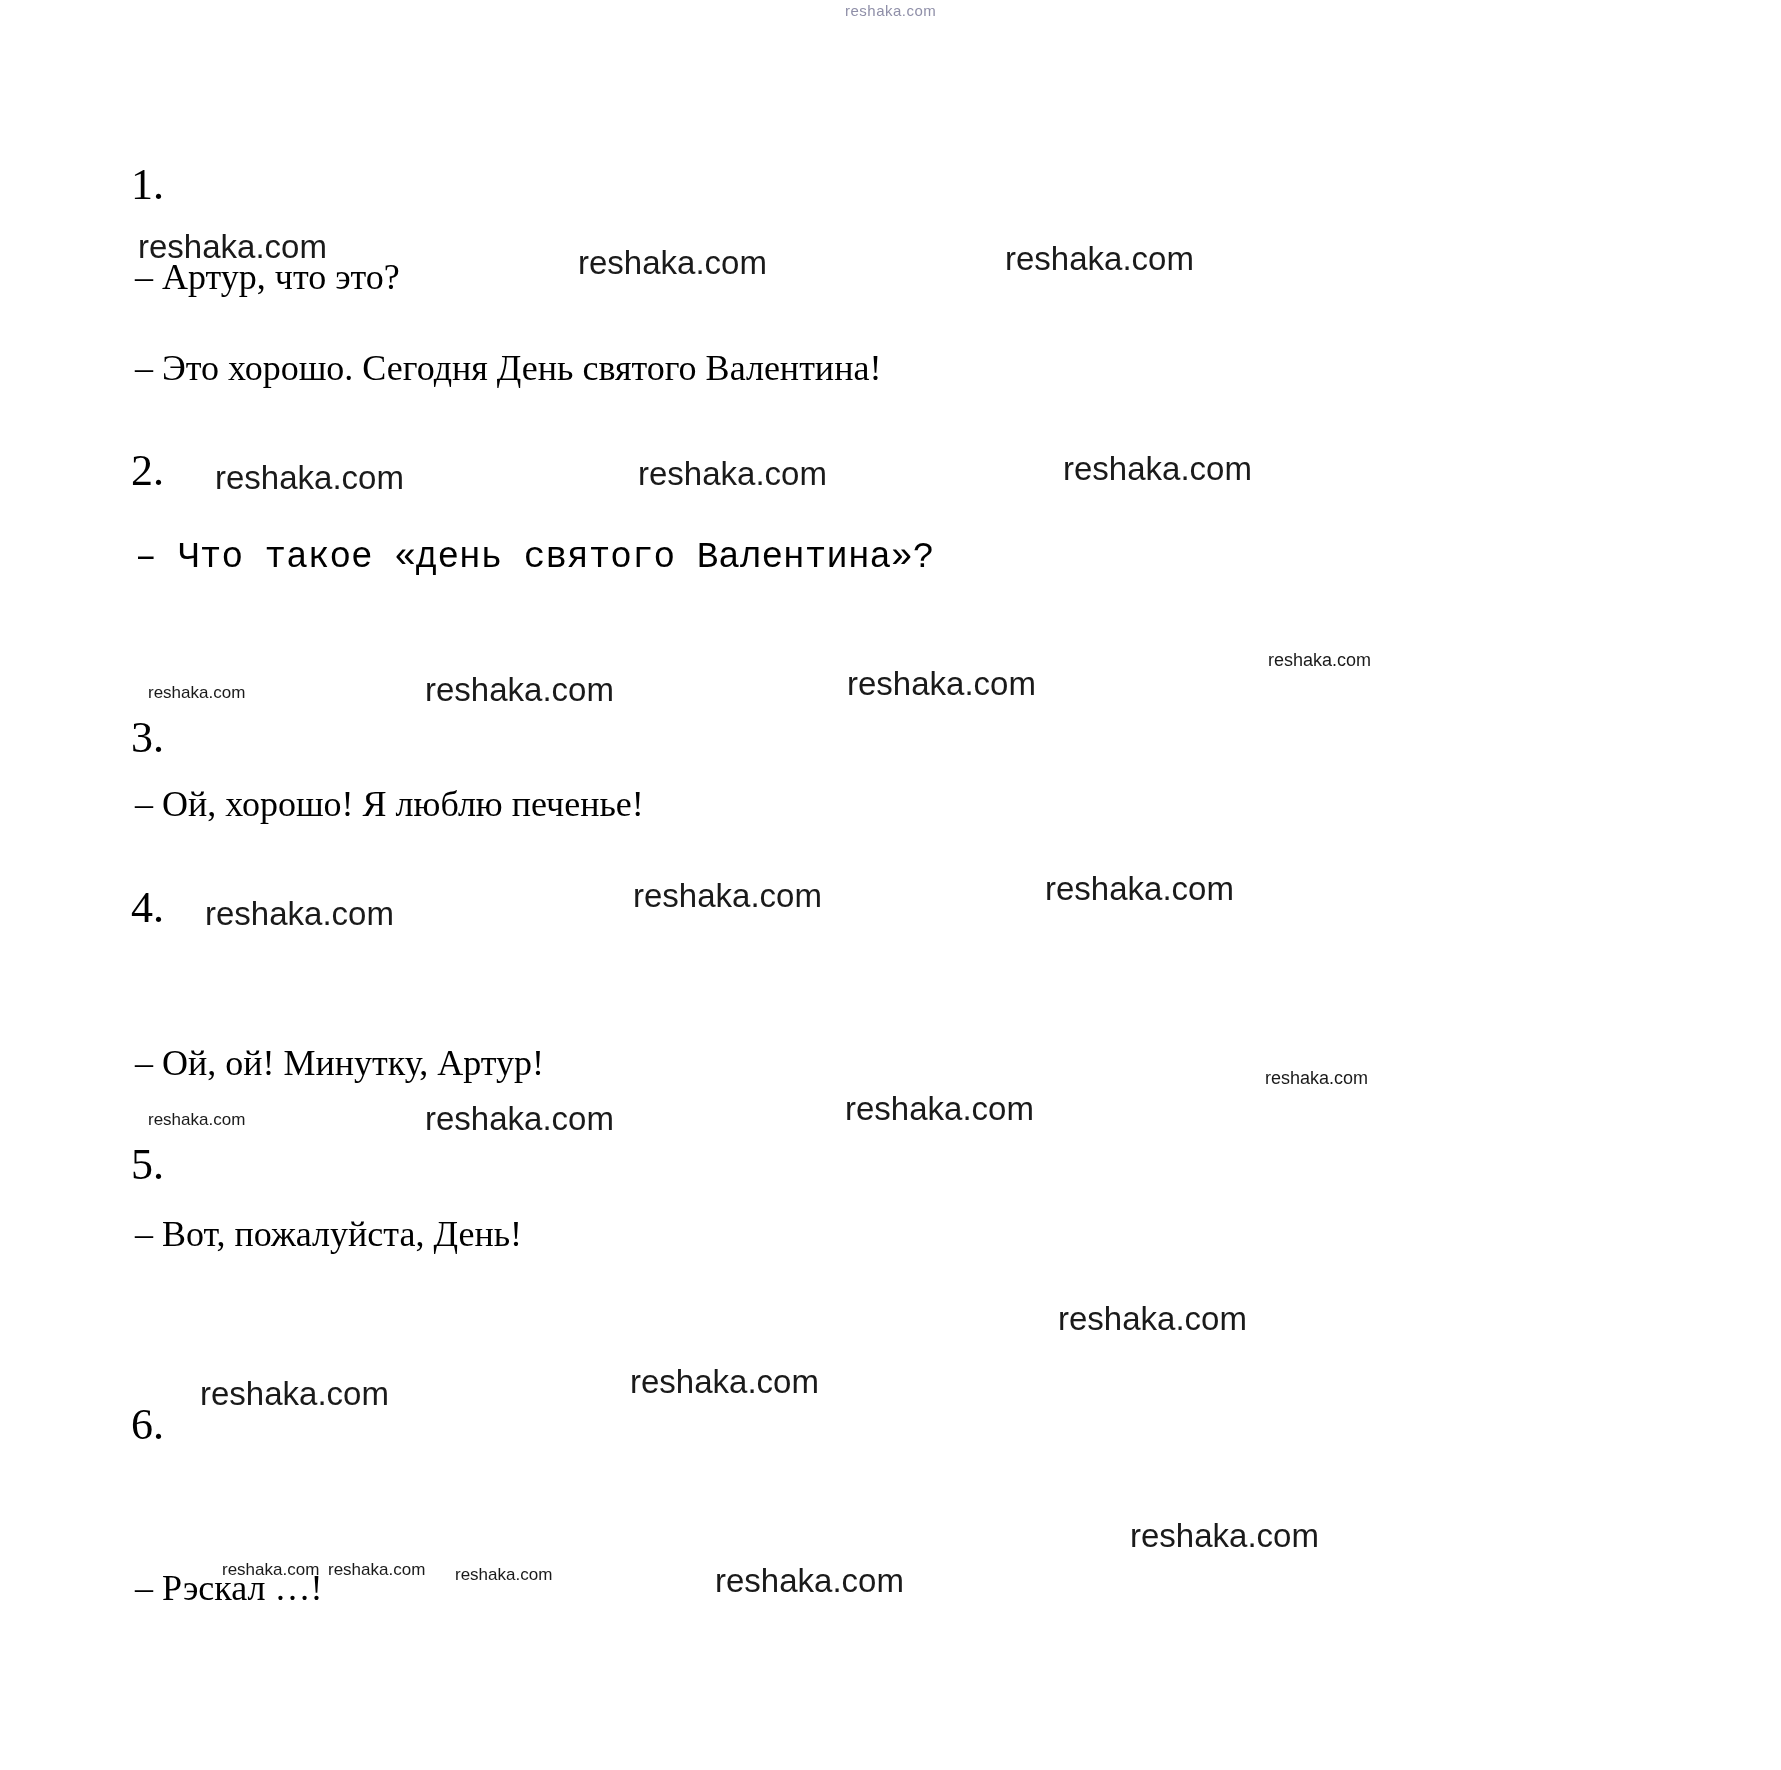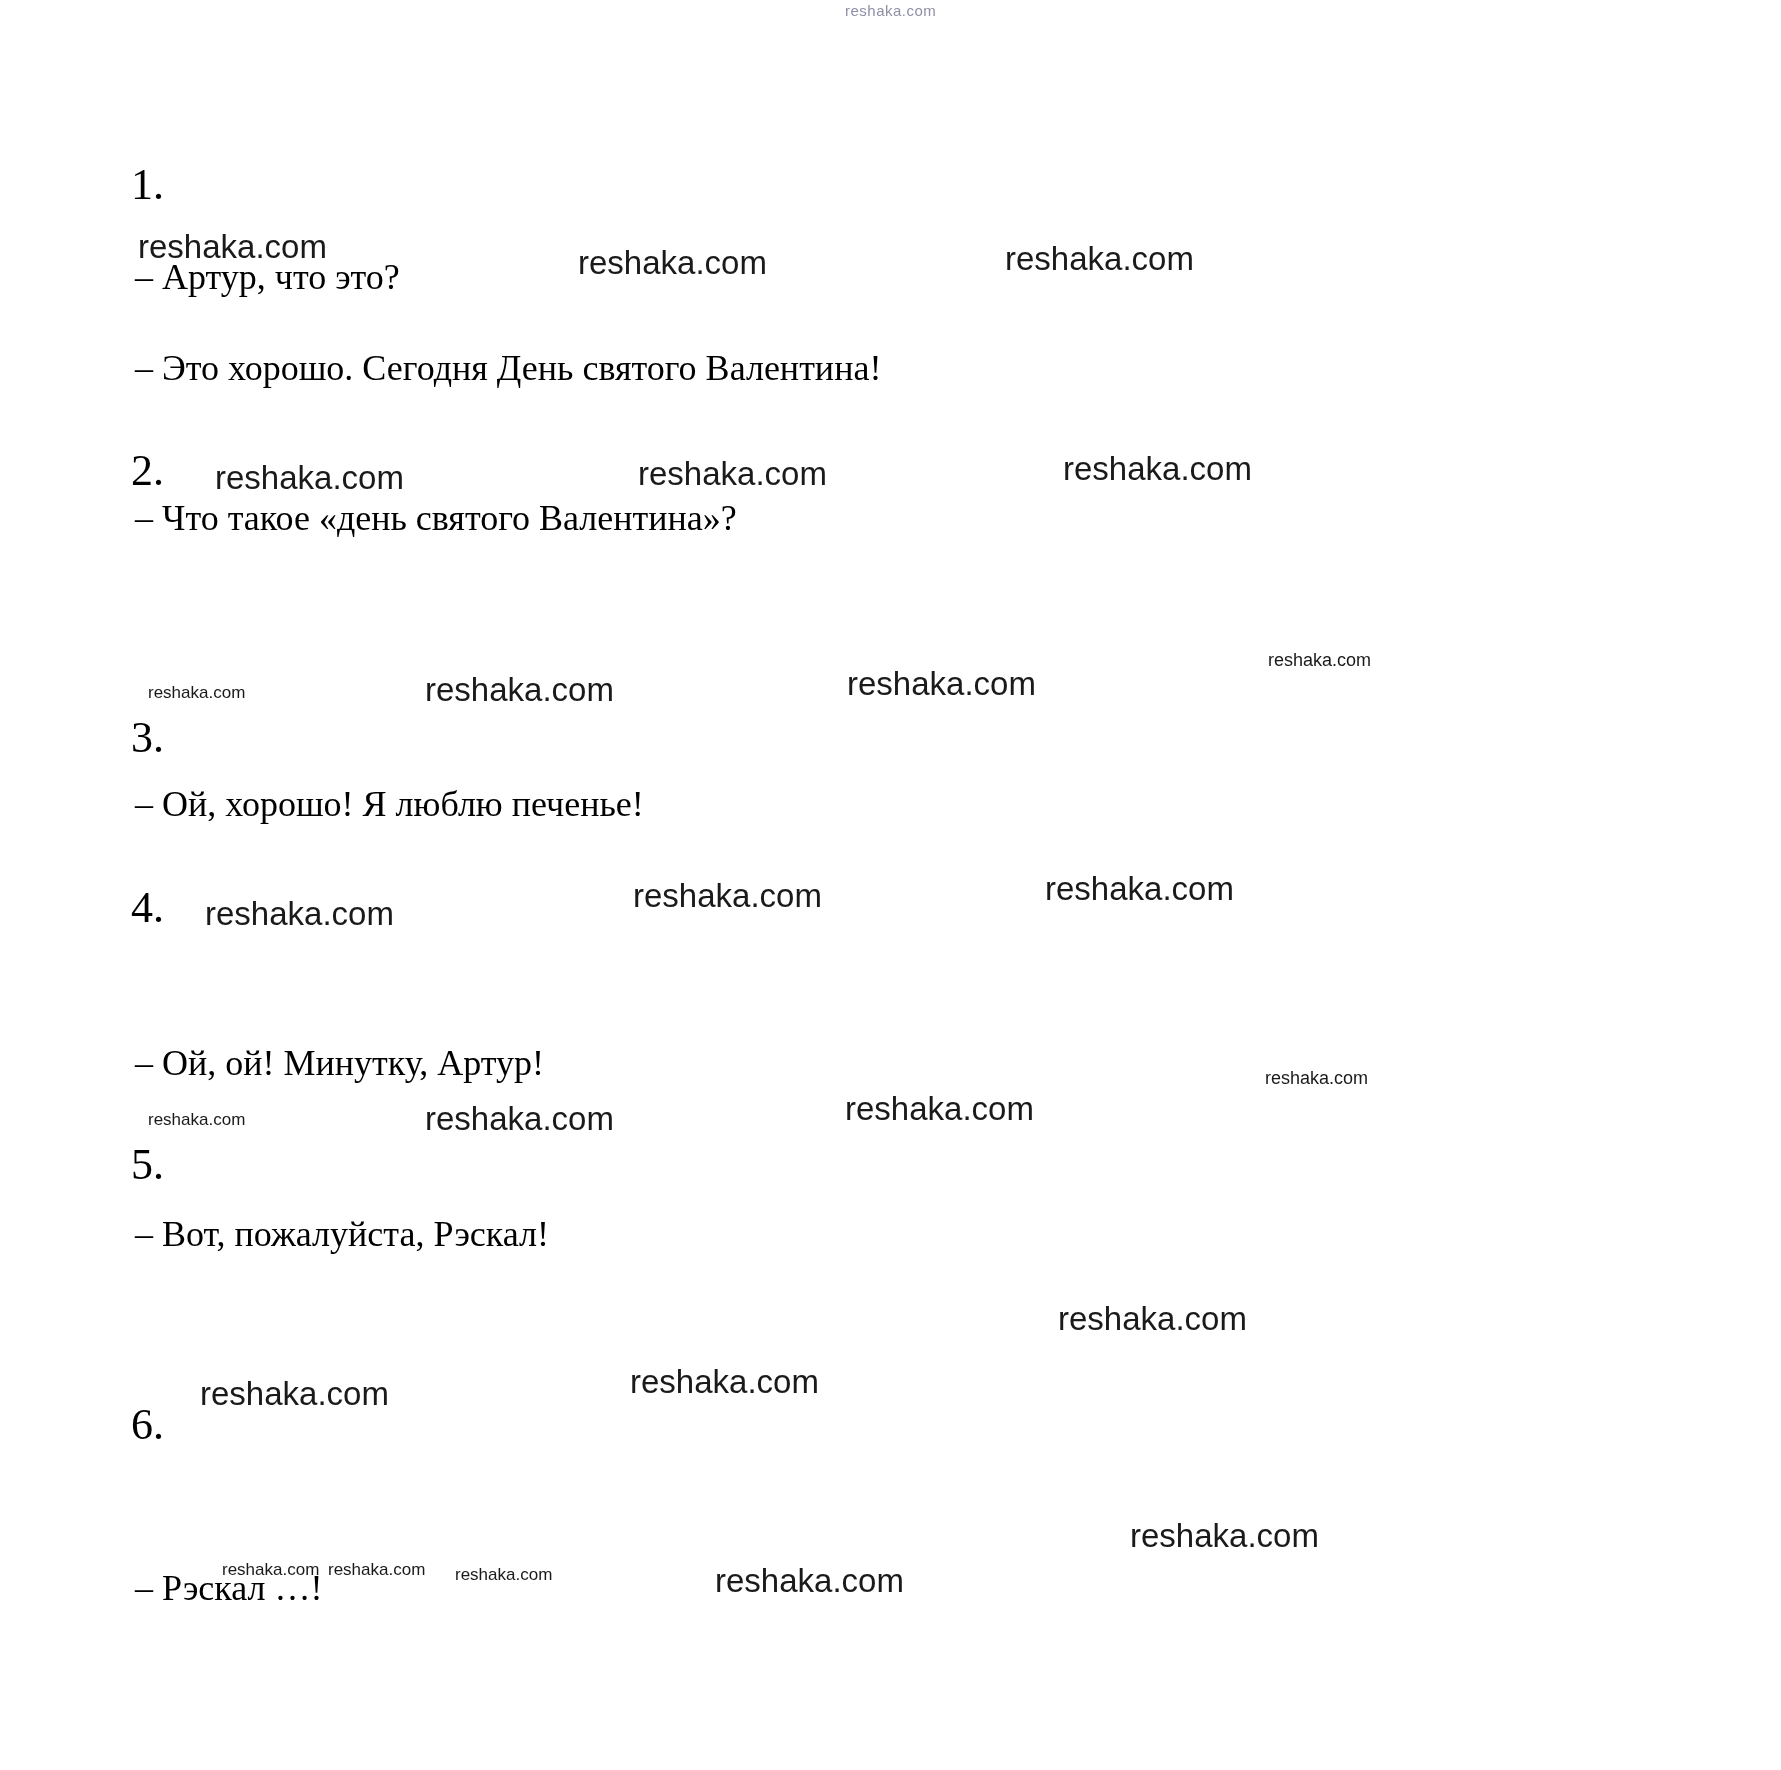--- a/index.html
+++ b/index.html
@@ -48,30 +48,30 @@
 
 <div id="page">
 
   <div class="wm wm-top" style="left:845px; top:2px;">reshaka.com</div>
 
   <div class="num" style="left:131px; top:163px;">1.</div>
   <div class="line" style="left:135px; top:259px;">– Артур, что это?</div>
   <div class="line" style="left:135px; top:350px;">– Это хорошо. Сегодня День святого Валентина!</div>
 
   <div class="num" style="left:131px; top:449px;">2.</div>
-  <div class="line" style="left:135px; top:500px;">– Что такое «день святого Валентина»?</div>
+  <div class="line" style="left:135px; top:540px;font-family:Liberation Mono, monospace;">– Что такое «день святого Валентина»?</div>
 
   <div class="num" style="left:131px; top:716px;">3.</div>
   <div class="line" style="left:135px; top:786px;">– Ой, хорошо! Я люблю печенье!</div>
 
   <div class="num" style="left:131px; top:886px;">4.</div>
   <div class="line" style="left:135px; top:1045px;">– Ой, ой! Минутку, Артур!</div>
 
   <div class="num" style="left:131px; top:1143px;">5.</div>
-  <div class="line" style="left:135px; top:1216px;">– Вот, пожалуйста, Рэскал!</div>
+  <div class="line" style="left:135px; top:1216px;">– Вот, пожалуйста, День!</div>
 
   <div class="num" style="left:131px; top:1403px;">6.</div>
   <div class="line" style="left:135px; top:1570px;">– Рэскал …!</div>
 
   <div class="wm" style="left:138px; top:228px; font-size:33px;">reshaka.com</div>
   <div class="wm" style="left:578px; top:244px; font-size:33px;">reshaka.com</div>
   <div class="wm" style="left:1005px; top:240px; font-size:33px;">reshaka.com</div>
 
   <div class="wm" style="left:215px; top:459px; font-size:33px;">reshaka.com</div>
   <div class="wm" style="left:638px; top:455px; font-size:33px;">reshaka.com</div>

